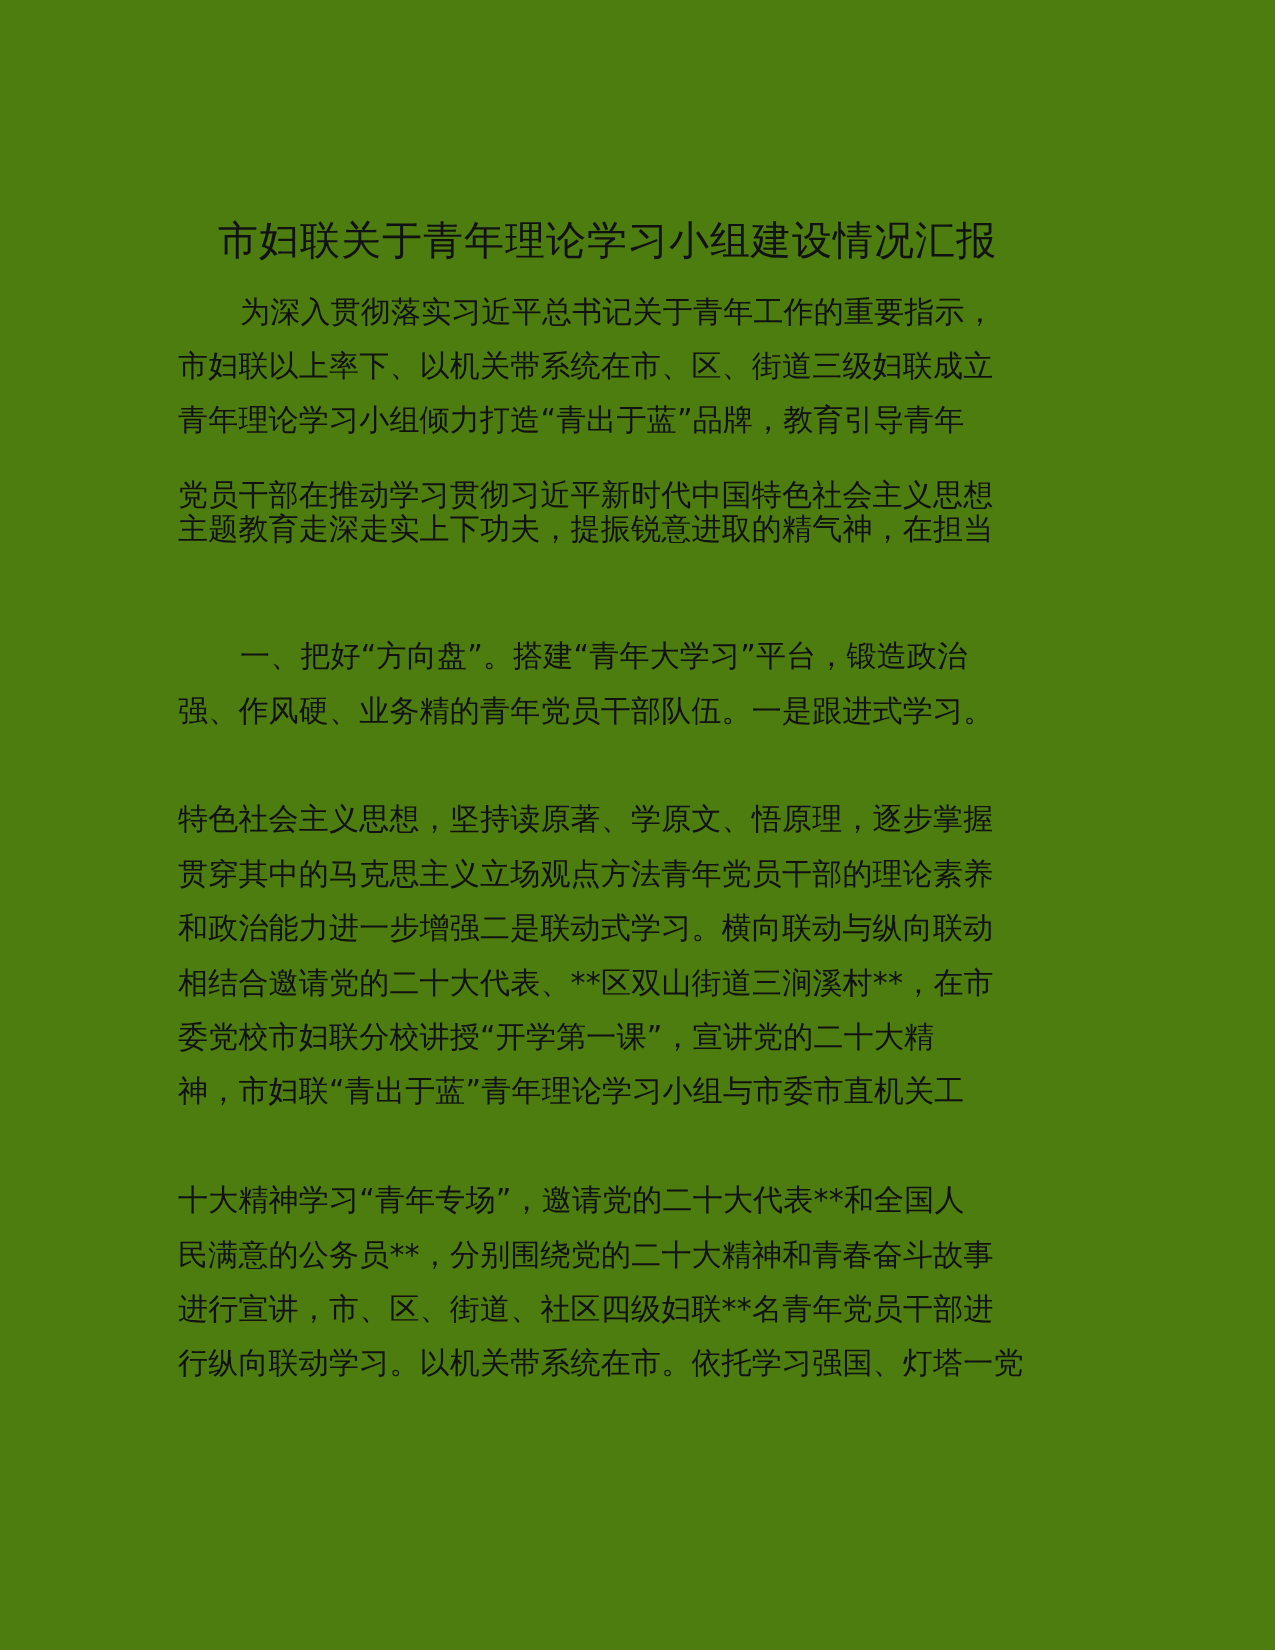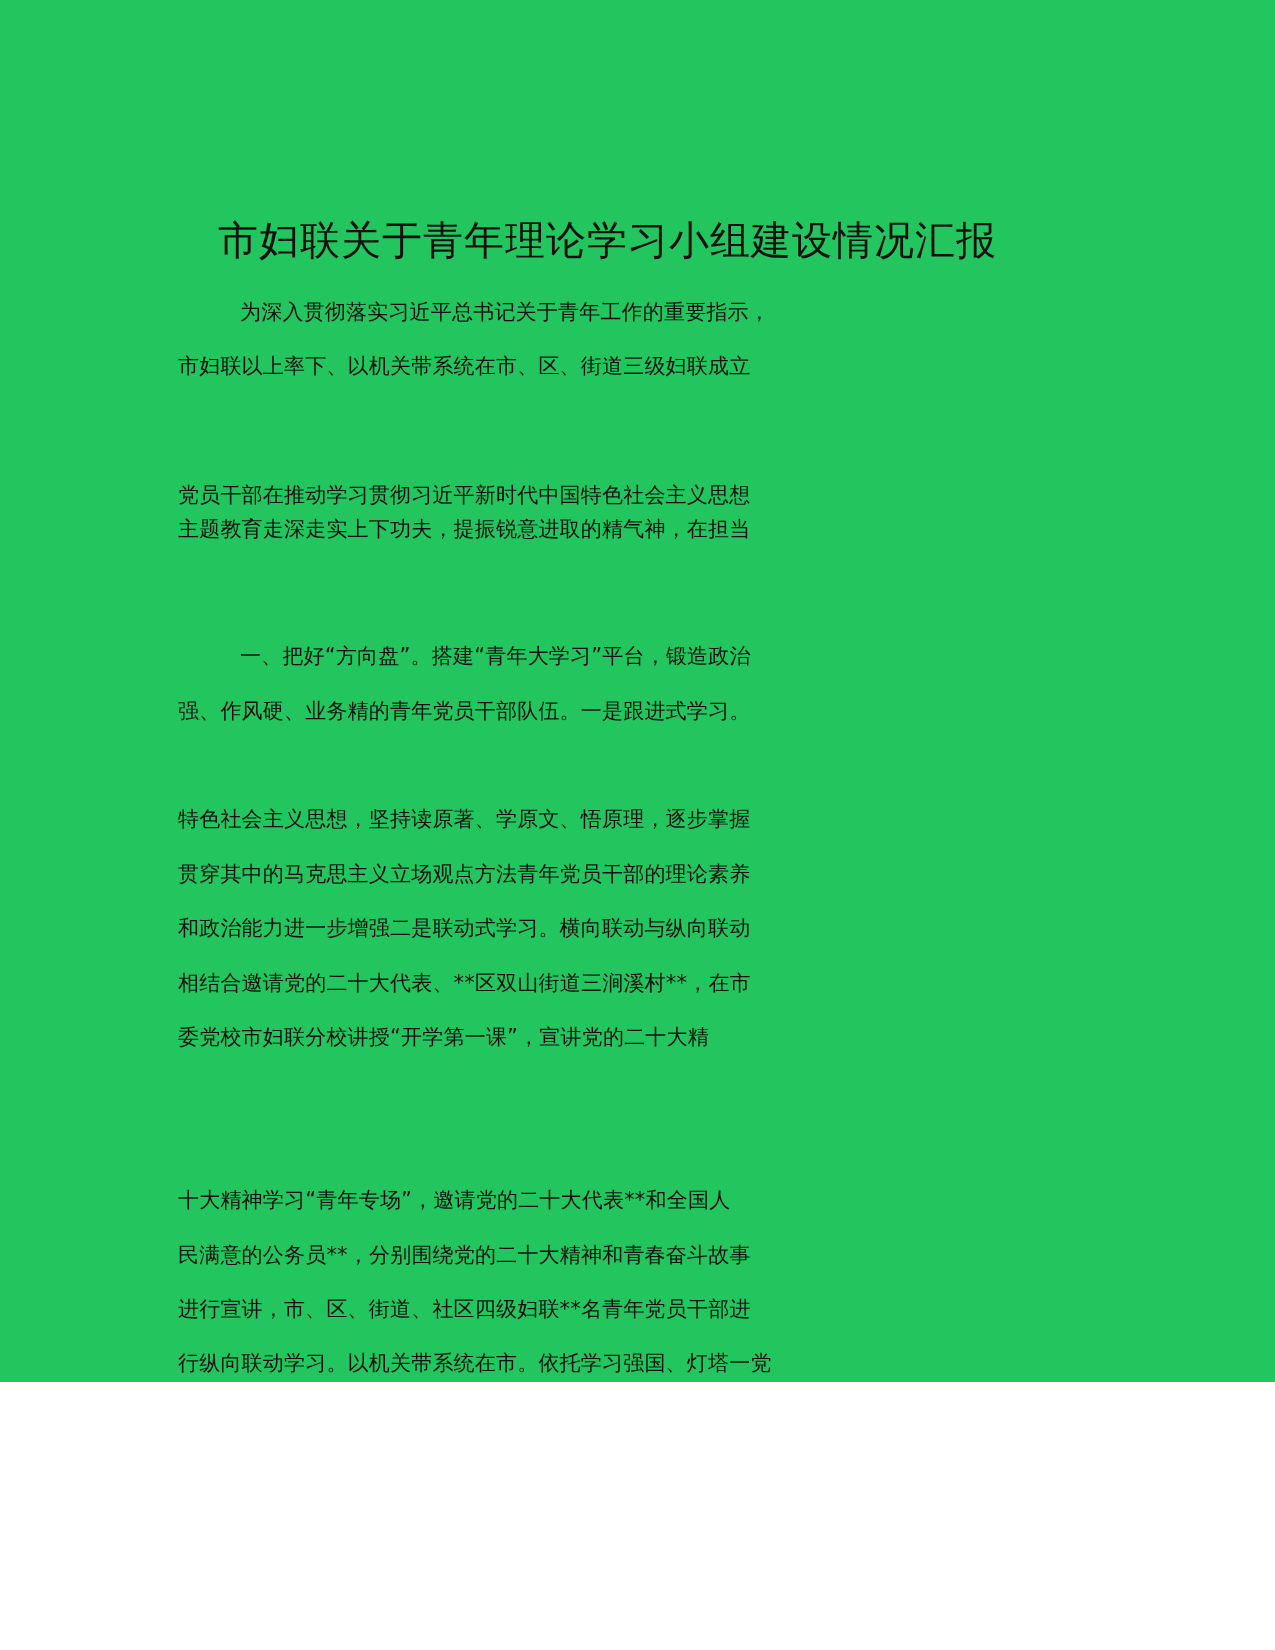--- a/index.html
+++ b/index.html
@@ -1,39 +1,41 @@
 <!DOCTYPE html>
 <html><head>
 <meta charset="utf-8">
 <style>
   html, body { margin: 0; padding: 0; background: #ffffff; }
   body { width: 1275px; height: 1650px; position: relative; overflow: hidden;
          font-family: "DejaVu Sans", "Liberation Sans", sans-serif; color: #111; }
-  .page { position: absolute; left: 0; top: 0; width: 1275px; height: 1382px; background: #22c55e; }
+  .page { position: absolute; left: 0; top: 0; width: 1275px; height: 1650px; background: #4d7c0f; }
   .title { position: absolute; left: 0; width: 1215px; top: 212px; text-align: center;
            font-size: 40px; line-height: 56px; letter-spacing: 1px; color: #111; }
-  .line { position: absolute; left: 178px; width: 860px; font-size: 21px; line-height: 40px;
+  .line { position: absolute; left: 178px; width: 860px; font-size: 30px; line-height: 40px;
           white-space: nowrap; color: #111; letter-spacing: 0.2px; }
   .indent { left: 240px; width: 798px; }
 </style>
 </head>
 <body>
 
 <div class="page">
   <div class="title">市妇联关于青年理论学习小组建设情况汇报</div>
 
   <div class="line indent" style="top:292px">为深入贯彻落实习近平总书记关于青年工作的重要指示，</div>
   <div class="line" style="top:346px">市妇联以上率下、以机关带系统在市、区、街道三级妇联成立</div>
+  <div class="line" style="top:400px">青年理论学习小组倾力打造“青出于蓝”品牌，教育引导青年</div>
   <div class="line" style="top:475px">党员干部在推动学习贯彻习近平新时代中国特色社会主义思想</div>
   <div class="line" style="top:509px">主题教育走深走实上下功夫，提振锐意进取的精气神，在担当</div>
 
   <div class="line indent" style="top:636px">一、把好“方向盘”。搭建“青年大学习”平台，锻造政治</div>
   <div class="line" style="top:691px">强、作风硬、业务精的青年党员干部队伍。一是跟进式学习。</div>
   <div class="line" style="top:799px">特色社会主义思想，坚持读原著、学原文、悟原理，逐步掌握</div>
   <div class="line" style="top:854px">贯穿其中的马克思主义立场观点方法青年党员干部的理论素养</div>
   <div class="line" style="top:908px">和政治能力进一步增强二是联动式学习。横向联动与纵向联动</div>
   <div class="line" style="top:963px">相结合邀请党的二十大代表、**区双山街道三涧溪村**，在市</div>
   <div class="line" style="top:1017px">委党校市妇联分校讲授“开学第一课”，宣讲党的二十大精</div>
+  <div class="line" style="top:1071px">神，市妇联“青出于蓝”青年理论学习小组与市委市直机关工</div>
   <div class="line" style="top:1180px">十大精神学习“青年专场”，邀请党的二十大代表**和全国人</div>
   <div class="line" style="top:1235px">民满意的公务员**，分别围绕党的二十大精神和青春奋斗故事</div>
   <div class="line" style="top:1289px">进行宣讲，市、区、街道、社区四级妇联**名青年党员干部进</div>
   <div class="line" style="top:1343px">行纵向联动学习。以机关带系统在市。依托学习强国、灯塔一党</div>
 </div>
 
 </body></html>

